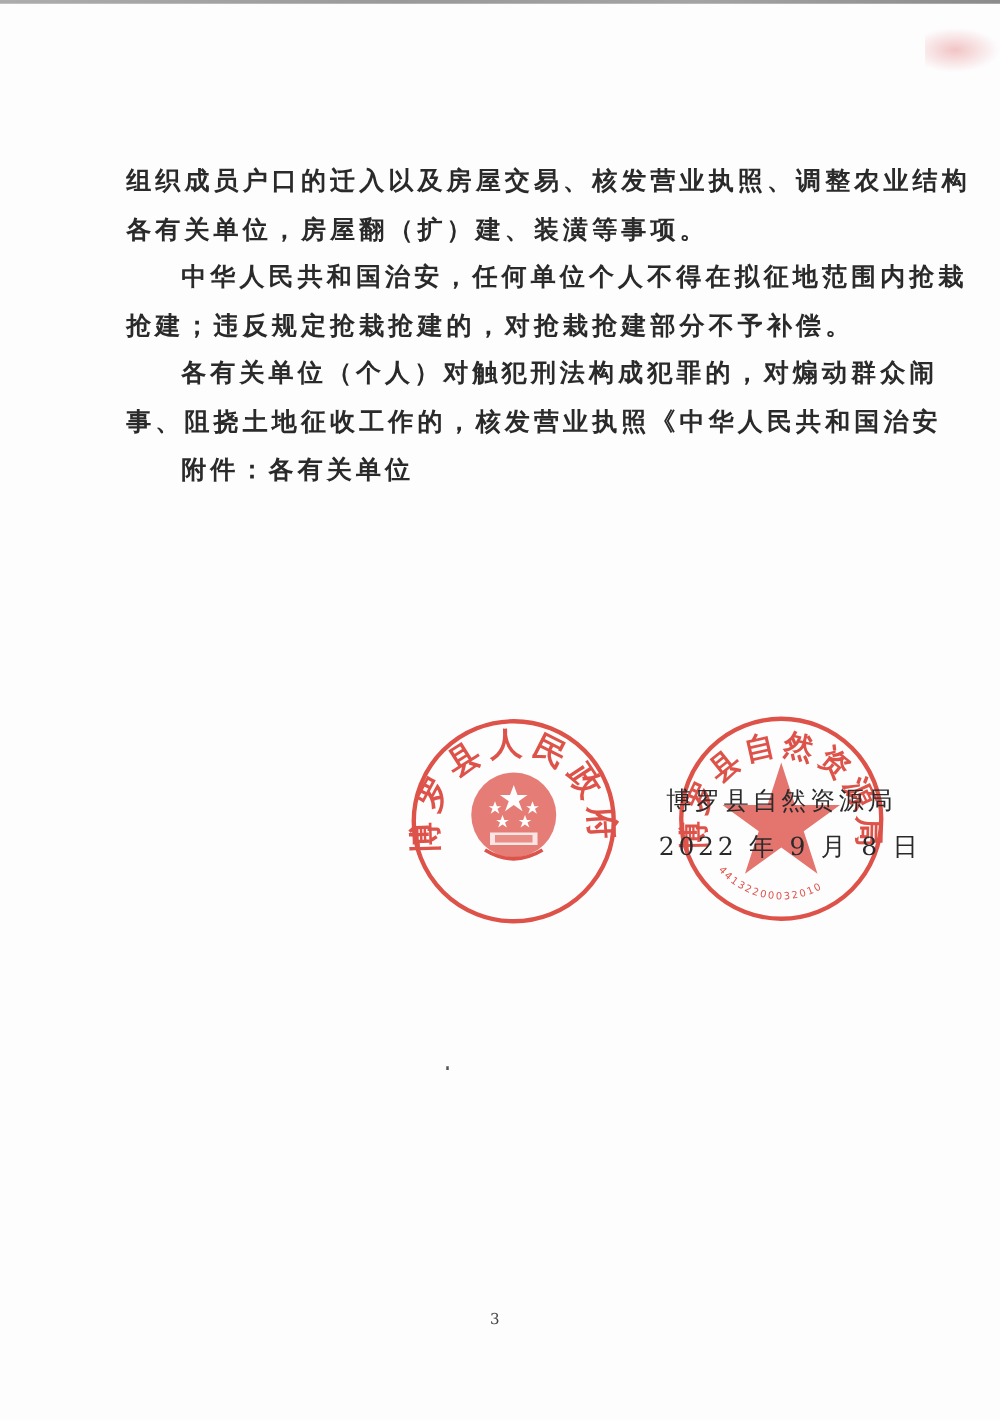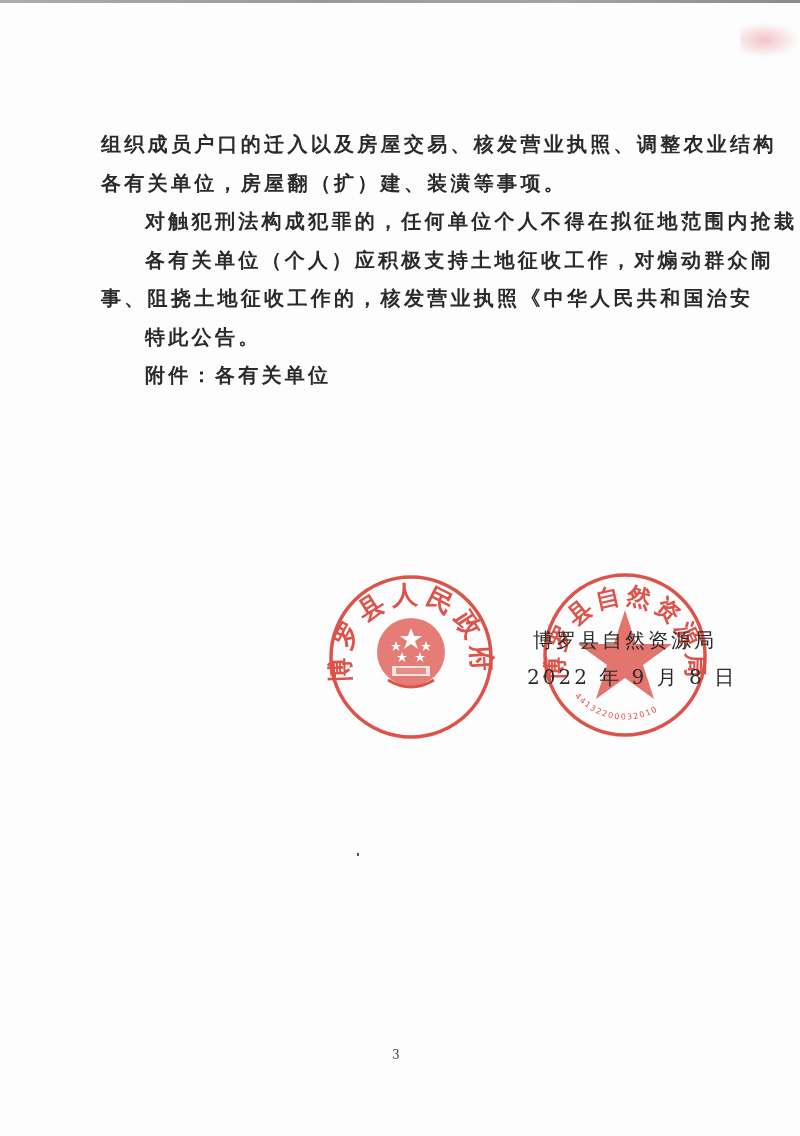--- a/index.html
+++ b/index.html
@@ -86,26 +86,26 @@
 
 <div class="page">
   <div class="scan-top"></div>
   <div class="bleed-mark"></div>
 
   <div class="body-text">
 
     <div class="line">组织成员户口的迁入以及房屋交易、核发营业执照、调整农业结构</div>
     <div class="line">各有关单位，房屋翻（扩）建、装潢等事项。</div>
 
-    <div class="line indent">对触犯刑法构成犯罪的，任何单位个人不得在拟征地范围内抢栽</div>
+    <div class="line indent">中华人民共和国治安，任何单位个人不得在拟征地范围内抢栽</div>
+    <div class="line">抢建；违反规定抢栽抢建的，对抢栽抢建部分不予补偿。</div>
 
-    <div class="line indent">各有关单位（个人）应积极支持土地征收工作，对煽动群众闹</div>
+    <div class="line indent">各有关单位（个人）对触犯刑法构成犯罪的，对煽动群众闹</div>
     <div class="line">事、阻挠土地征收工作的，核发营业执照《中华人民共和国治安</div>
 
-    <div class="line indent">特此公告。</div>
 
     <div class="line indent">附件：各有关单位</div>
   </div>
 
   <svg class="seal seal-gov" width="170" height="170" viewBox="0 0 170 170">
     <circle cx="85" cy="85" r="80" fill="none" stroke="#d8352a" stroke-width="3.5"></circle>
     <defs>
       <path id="govArc" d="M 28 118 A 62 62 0 1 1 142 118"></path>
     </defs>
     <text font-size="26" fill="#d8352a" font-family="DejaVu Sans, sans-serif" font-weight="bold" letter-spacing="6">

